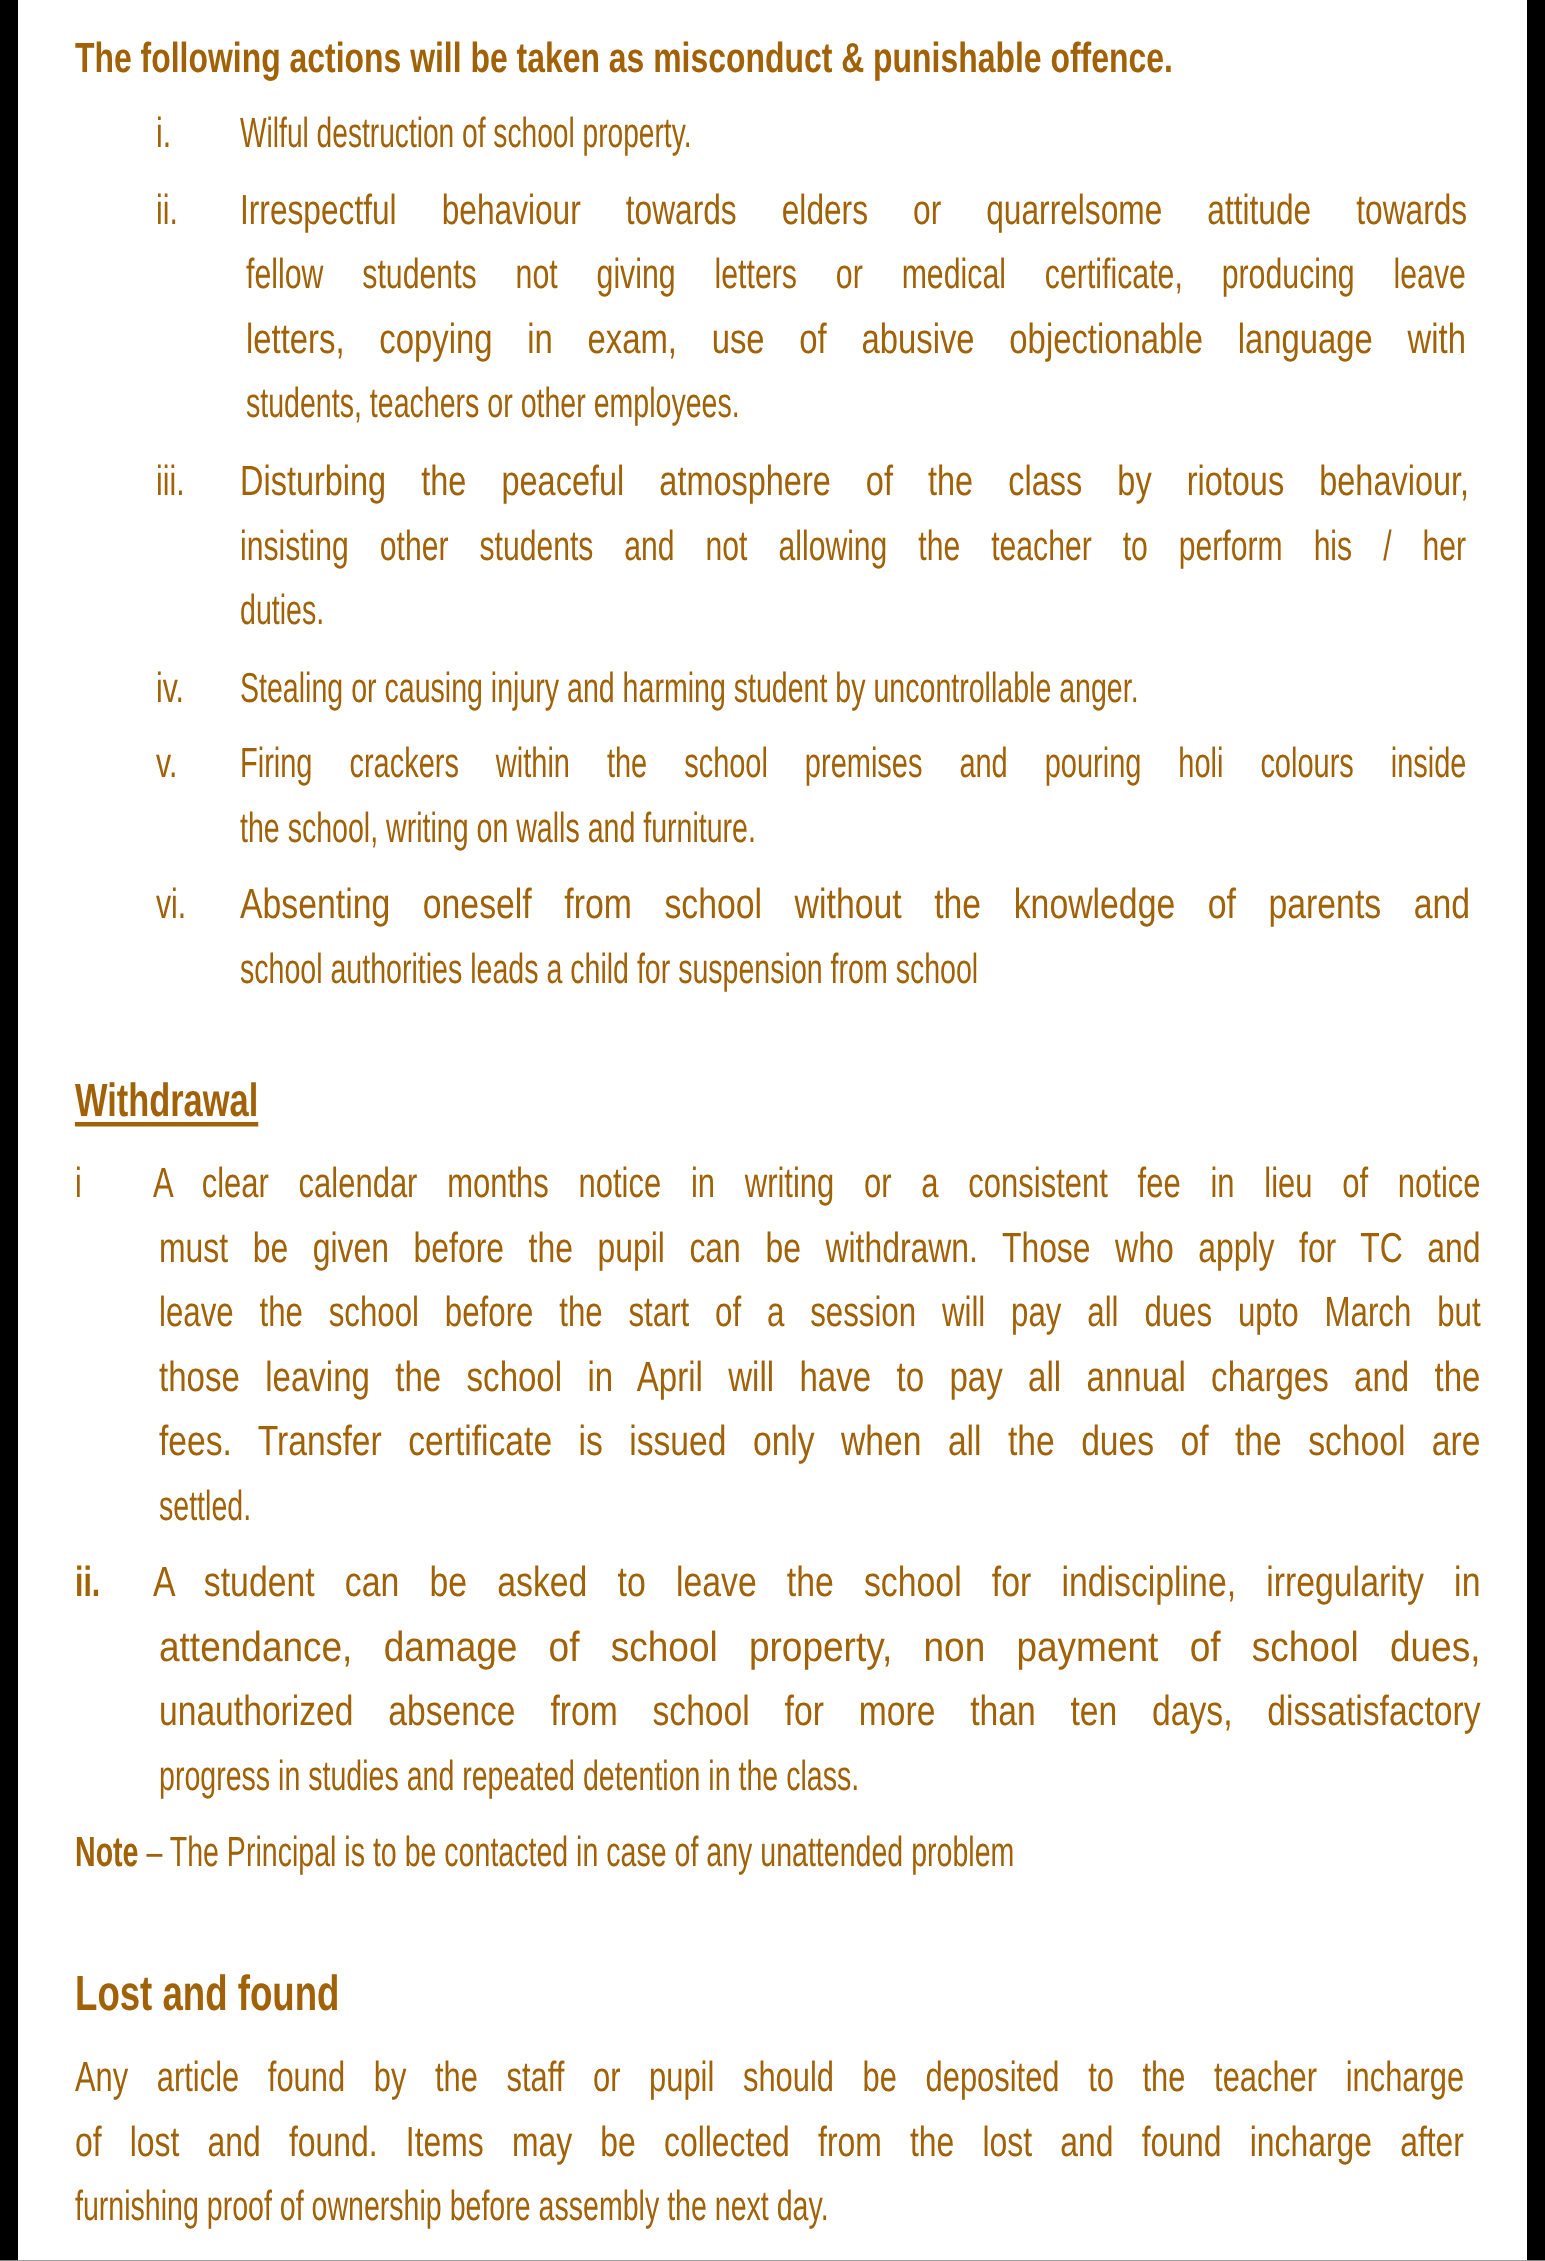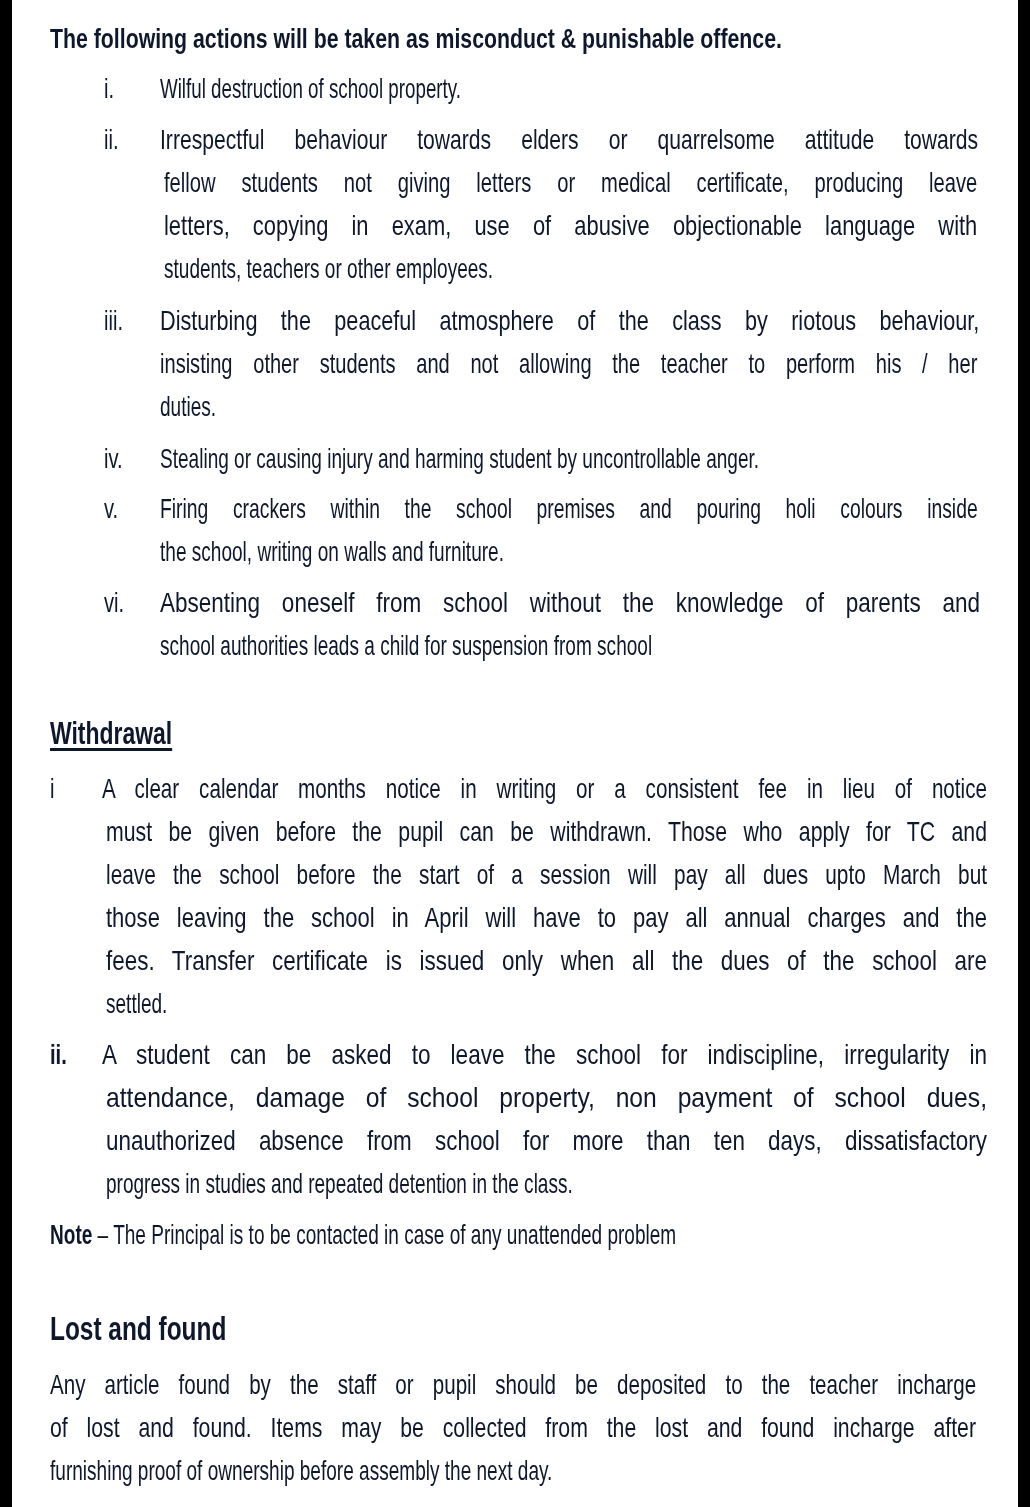--- a/index.html
+++ b/index.html
@@ -4,21 +4,21 @@
   <style>
     html, body { margin: 0; padding: 0; }
     body {
       width: 1030px; height: 1507px; overflow: hidden;
       background: #000;
       position: relative;
     }
     .page {
       position: absolute; left: 12px; top: 0; width: 1006px; height: 1507px;
       background: #fff;
-      color: #0f172a;
+      color: #a16207;
     }
     .line {
       position: absolute;
       white-space: nowrap;
       font-family: "Liberation Sans", sans-serif;
       font-size: 28px;
       line-height: 34px;
       transform-origin: 0 50%;
     }
     .bold { font-weight: bold; }

